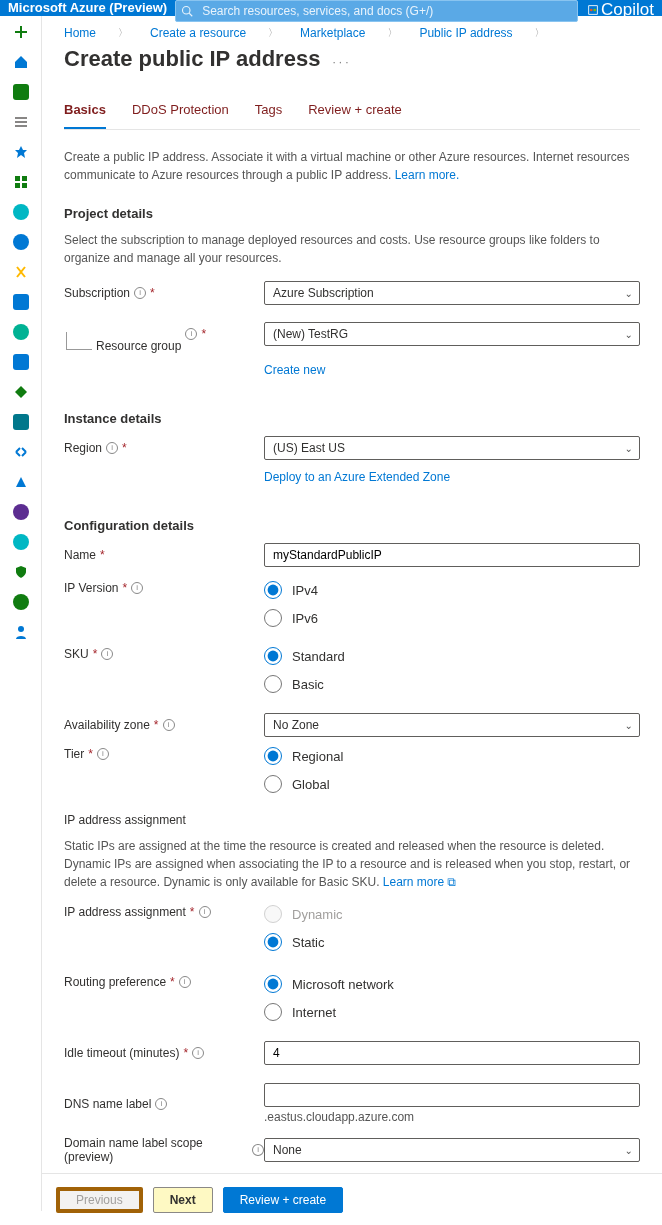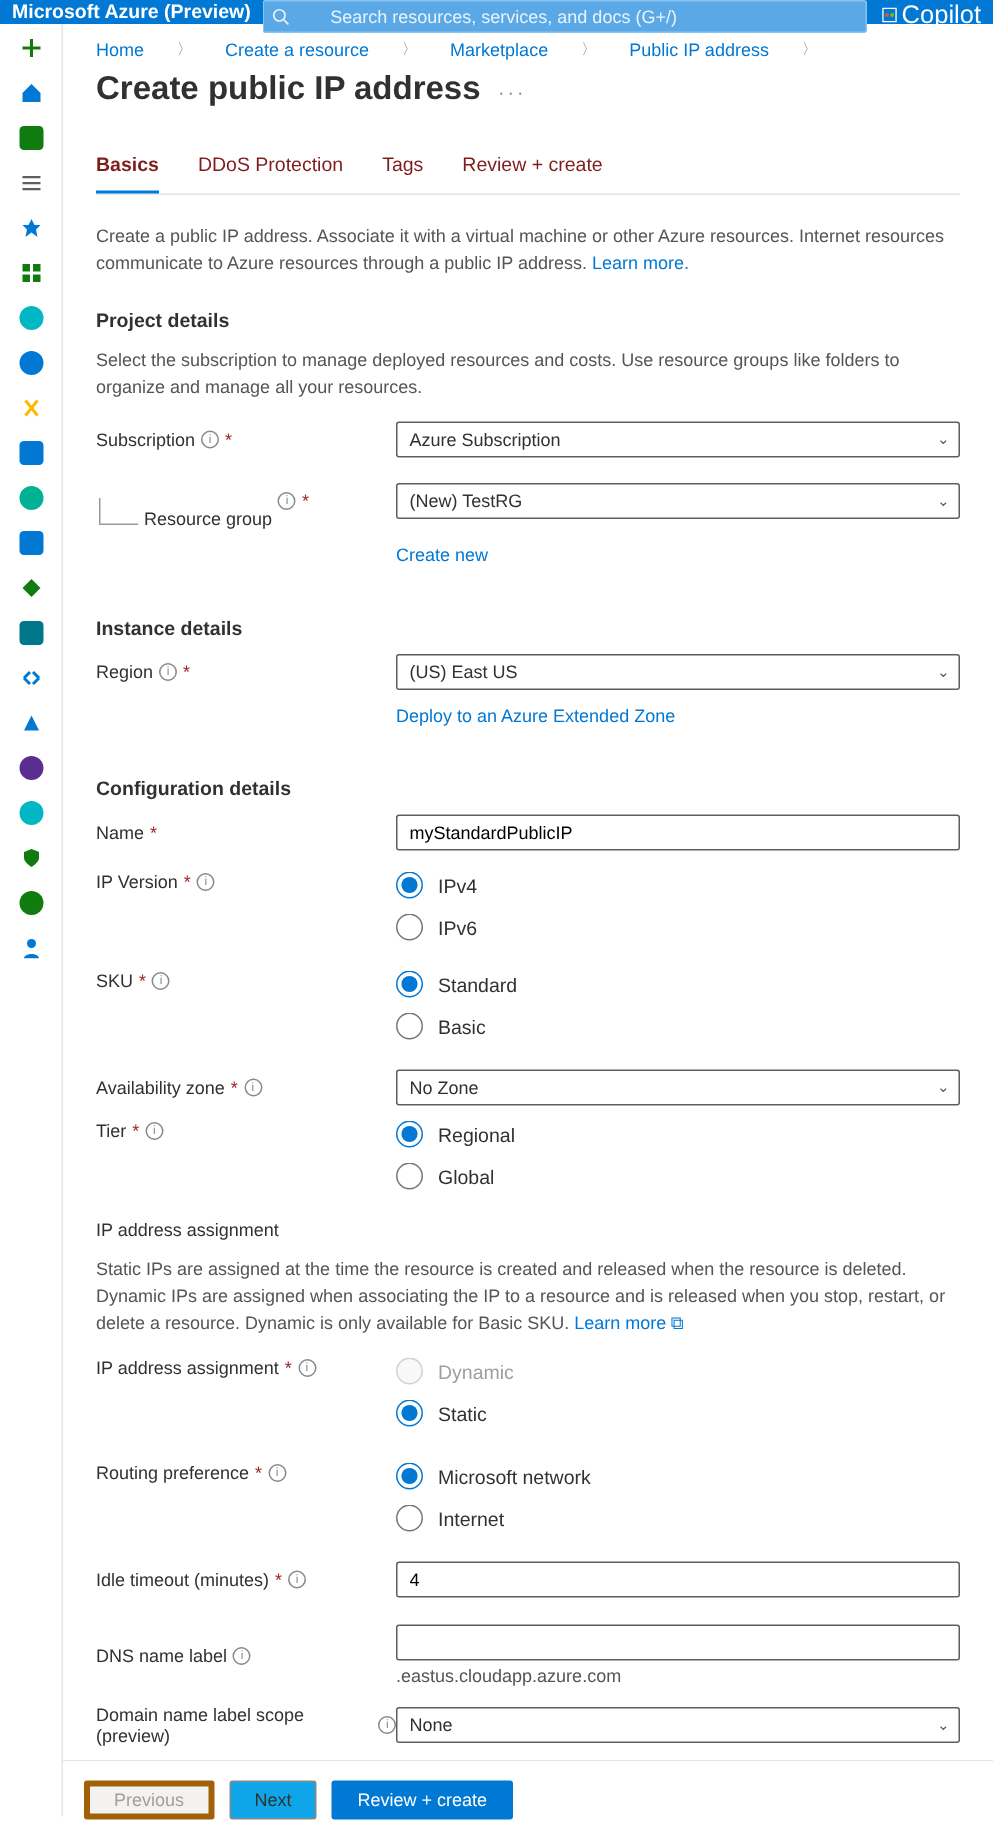--- a/index.html
+++ b/index.html
@@ -2,21 +2,21 @@
 <html><head>
 <meta charset="utf-8">
 <style>
   * { box-sizing: border-box; margin: 0; padding: 0; font-family: "Segoe UI", -apple-system, sans-serif; }
   body { width: 662px; height: 1225px; background: #fff; font-size: 13px; color: #323130; overflow: hidden; }
 
   
   .topbar { height: 16px; background: #0078d4; display: flex; align-items: flex-start; padding: 0 8px; gap: 8px; }
   .brand { color: #fff; font-size: 13px; font-weight: 600; white-space: nowrap; }
   .search-wrap { flex: 1; position: relative; }
-  .search-wrap input { width: 100%; height: 22px; background: #5aa9e6; border: 1px solid #89c4f0; border-radius: 2px; color: #701a75; padding: 0 6px 0 44px; font-size: 12px; }
+  .search-wrap input { width: 100%; height: 22px; background: #5aa9e6; border: 1px solid #89c4f0; border-radius: 2px; color: #701a75; padding: 0 6px 0 26px; font-size: 12px; }
   .search-wrap input::placeholder { color: #e8f3fc; }
   .search-wrap .sicon { position: absolute; left: 6px; top: 50%; transform: translateY(-50%); }
   .copilot { display: flex; align-items: center; color: #fff; font-size: 17px; gap: 1px; }
   .copilot-icon { width:14px; height:14px; display:inline-block; }
 
   .layout { display: flex; height: calc(100% - 30px); }
   .sidebar { width: 42px; border-right: 1px solid #e5e5e5; padding-top: 6px; display: flex; flex-direction: column; align-items: center; gap: 10px; }
   .sidebar .s-item { width: 20px; height: 20px; display: flex; align-items: center; justify-content: center; cursor: pointer; }
   .icon-box { width: 16px; height: 16px; border-radius: 3px; }
 
@@ -58,21 +58,21 @@
   .radio-row.disabled input { accent-color: #c8c6c4; }
   .radio-label { font-size: 13px; }
   .radio-group { display:flex; flex-direction:column; }
 
   .suffix { font-size: 12px; color: #555; margin-top: 3px; }
 
   .ext-icon { margin-left:3px; }
 
   .footer { position: fixed; left: 42px; right: 0; bottom: 0; height: 52px; border-top: 1px solid #e5e5e5; background: #fff; display: flex; align-items: center; gap: 10px; padding: 0 14px; width: calc(662px - 42px); }
   .btn { height: 26px; padding: 0 16px; border-radius: 2px; font-size: 12px; cursor: pointer; }
-  .btn-secondary { background: #0ea5e9; border: 1px solid #8a8886; color: #323130; }
+  .btn-secondary { background: #fef9c3; border: 1px solid #8a8886; color: #323130; font-weight: bold; }
   .btn-primary { background: #0078d4; border: 1px solid #0078d4; color: #fff; }
   .btn-disabled { background: #f3f2f1; border: 4px solid #a16207; color: #a19f9d; cursor: default; }
 
   svg { display: block; }
 </style>
 </head>
 <body>
 
 <div class="topbar">
   <span class="brand">Microsoft Azure (Preview)</span>

